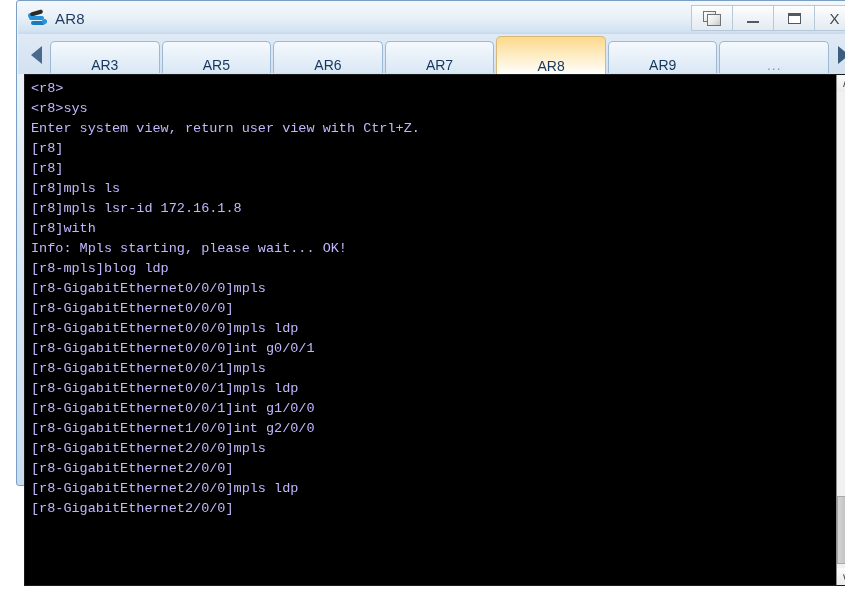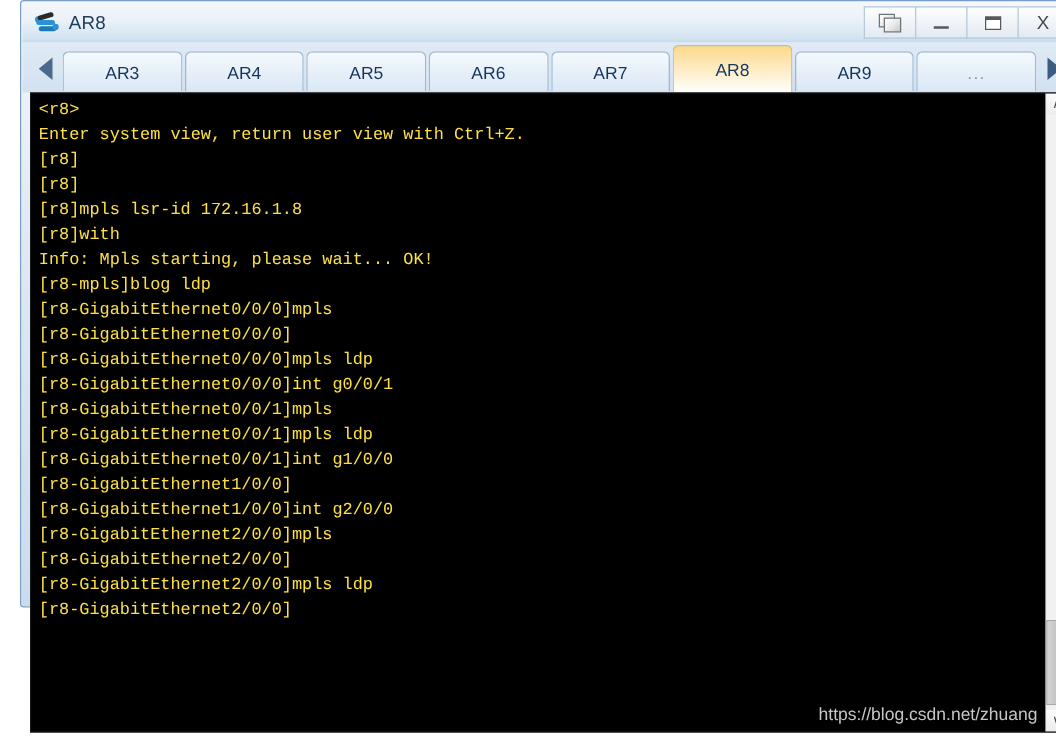--- a/index.html
+++ b/index.html
@@ -140,21 +140,21 @@
   .tab {
     flex: 1 1 0;
     height: 32px;
     box-sizing: border-box;
     margin-bottom: 1px;
     border: 1px solid #9db8d2;
     border-bottom: none;
     border-radius: 5px 5px 0 0;
     background: linear-gradient(to bottom, #f4f9fd 0%, #e6eff8 55%, #d9e8f5 100%);
     display: flex;
-    align-items: center;
+    align-items: flex-end;
     justify-content: center;
     font-size: 14px;
     color: #15365c;
     font-family: "Liberation Sans", sans-serif;
   }
   .tab.active {
     height: 38px;
     margin-bottom: 0;
     background: linear-gradient(to bottom, #fcd98a 0%, #fde9bb 42%, #fffdf7 95%);
     border-color: #d9b978;
@@ -180,21 +180,21 @@
     position: relative;
     background: #000000;
     overflow: hidden;
     padding: 4px 0 0 6px;
     box-sizing: border-box;
   }
   .line {
     font-family: "Liberation Mono", "DejaVu Sans Mono", monospace;
     font-size: 13.5px;
     line-height: 20px;
-    color: #fde047;
+    color: #c4b5fd;
     white-space: pre;
     letter-spacing: 0px;
   }
   .watermark {
     position: absolute;
     right: 6px;
     bottom: 6px;
     font-family: "Liberation Sans", sans-serif;
     font-size: 14px;
     color: #d7d7d7;
@@ -297,23 +297,20 @@
   <div class="tabstrip">
     <div class="scroll-arrow">
       <span class="tri tri-left"></span>
     </div>
 
     <div class="tabs">
       <div class="tab">
         <span>AR3</span>
       </div>
       <div class="tab">
-        <span>AR4</span>
-      </div>
-      <div class="tab">
         <span>AR5</span>
       </div>
       <div class="tab">
         <span>AR6</span>
       </div>
       <div class="tab">
         <span>AR7</span>
       </div>
       <div class="tab active">
         <span>AR8</span>
@@ -327,41 +324,41 @@
     </div>
 
     <div class="scroll-arrow">
       <span class="tri tri-right"></span>
     </div>
   </div>
 
   <div class="terminal-wrap">
     <div class="terminal" id="terminal-output">
       <div class="line">&lt;r8&gt;</div>
+        <div class="line">&lt;r8&gt;sys</div>
         <div class="line">Enter system view, return user view with Ctrl+Z.</div>
         <div class="line">[r8]</div>
         <div class="line">[r8]</div>
+        <div class="line">[r8]mpls ls</div>
         <div class="line">[r8]mpls lsr-id 172.16.1.8</div>
         <div class="line">[r8]with</div>
         <div class="line">Info: Mpls starting, please wait... OK!</div>
         <div class="line">[r8-mpls]blog ldp</div>
         <div class="line">[r8-GigabitEthernet0/0/0]mpls</div>
         <div class="line">[r8-GigabitEthernet0/0/0]</div>
         <div class="line">[r8-GigabitEthernet0/0/0]mpls ldp</div>
         <div class="line">[r8-GigabitEthernet0/0/0]int g0/0/1</div>
         <div class="line">[r8-GigabitEthernet0/0/1]mpls</div>
         <div class="line">[r8-GigabitEthernet0/0/1]mpls ldp</div>
         <div class="line">[r8-GigabitEthernet0/0/1]int g1/0/0</div>
-        <div class="line">[r8-GigabitEthernet1/0/0]</div>
         <div class="line">[r8-GigabitEthernet1/0/0]int g2/0/0</div>
         <div class="line">[r8-GigabitEthernet2/0/0]mpls</div>
         <div class="line">[r8-GigabitEthernet2/0/0]</div>
         <div class="line">[r8-GigabitEthernet2/0/0]mpls ldp</div>
         <div class="line">[r8-GigabitEthernet2/0/0]</div>
-        <div class="watermark">https://blog.csdn.net/zhuang</div>
     </div>
 
     <div class="vscroll">
       <div class="sb-btn">
         <span class="chev">∧</span>
       </div>
       <div class="sb-track">
         <div class="sb-thumb"></div>
       </div>
       <div class="sb-btn">

